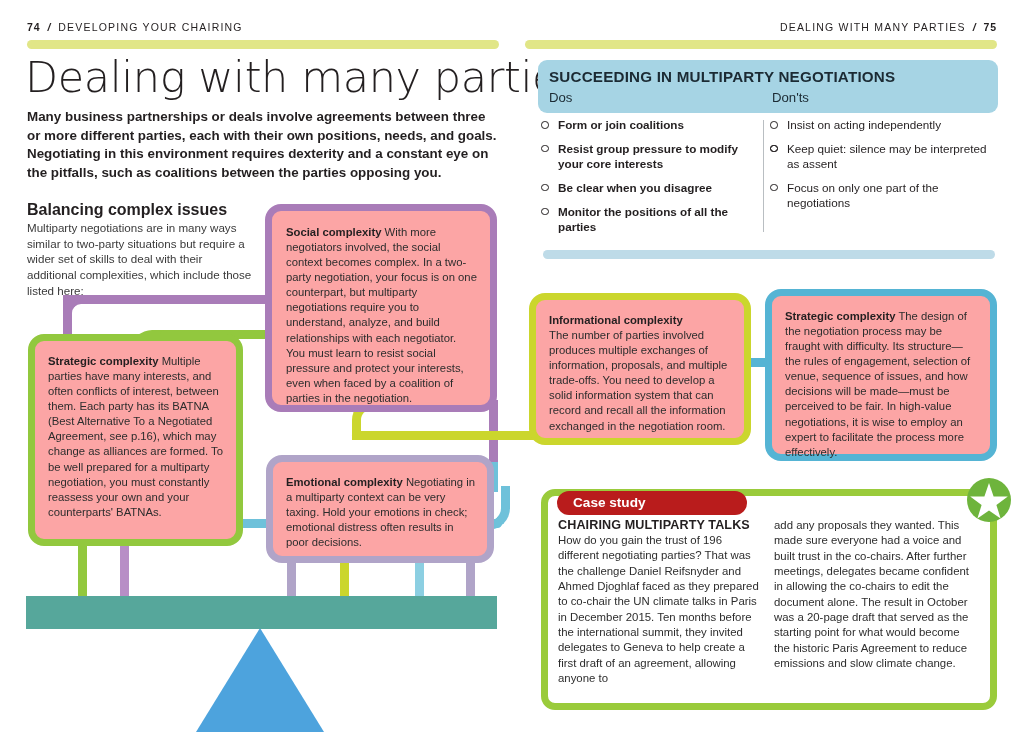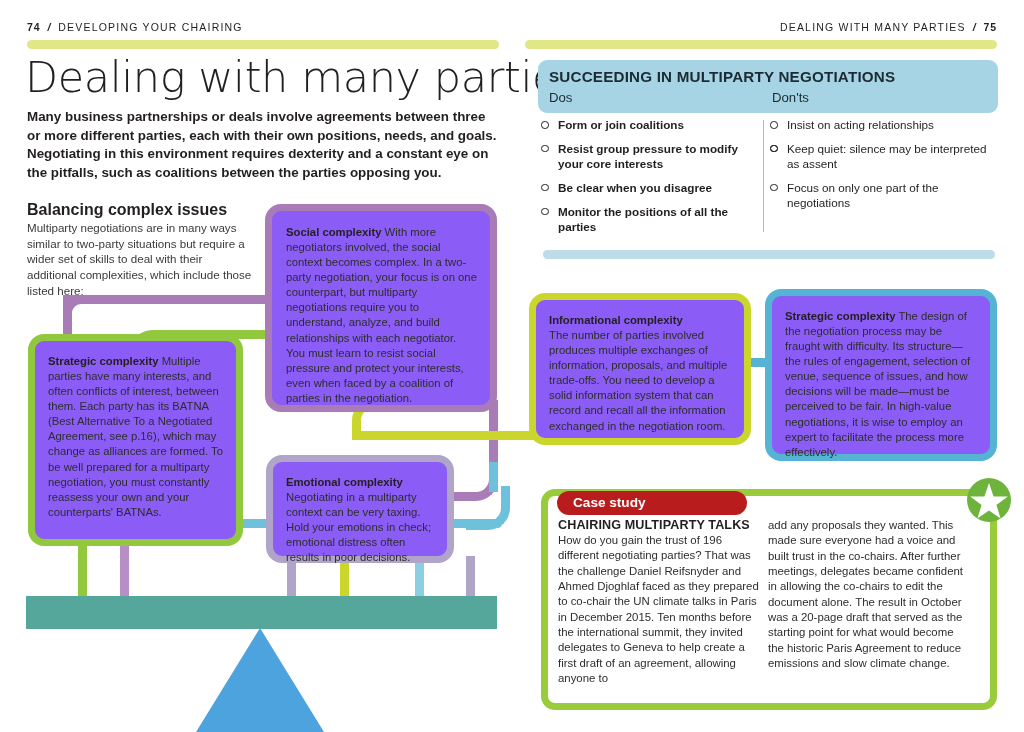--- a/index.html
+++ b/index.html
@@ -140,21 +140,21 @@
     position: absolute;
     left: 543px; top: 250px;
     width: 452px; height: 9px;
     background: #bedbe8;
     border-radius: 4.5px;
   }
 
   
   .box {
     position: absolute;
-    background: #8b5cf6;
+    background: #fca5a5;
     border-style: solid;
     border-radius: 16px;
     z-index: 6;
   }
   .box .txt {
     font-size: 11.3px;
     line-height: 1.335;
     color: #2d2d2d;
   }
   .box .txt b { color: #231f20; }
@@ -178,21 +178,21 @@
     padding: 13px 12px 10px 13px;
   }
   #box-procedural {
     left: 765px; top: 289px;
     width: 232px; height: 172px;
     border-width: 7px; border-color: #55b4d4;
     padding: 13px 12px 10px 13px;
   }
   #box-emotional {
     left: 266px; top: 455px;
-    width: 188px; height: 108px;
+    width: 228px; height: 108px;
     border-width: 7px; border-color: #b0a4c8;
     padding: 13px 12px 10px 13px;
   }
 
   
   .conn { position: absolute; z-index: 2; }
   .conn-h { height: 9px; border-radius: 4.5px; }
   .conn-v { width: 9px; border-radius: 4.5px; }
   .elbow  { border-style: solid; background: transparent; }
 
@@ -219,21 +219,21 @@
     left: 16px; top: 4px;
     font-size: 13.6px;
     font-weight: bold;
     color: #ffffff;
   }
   .case-cols {
     position: absolute;
     left: 558px; top: 518px;
     width: 424px;
     display: flex;
-    gap: 7px;
+    gap: 13px;
     z-index: 7;
   }
   .case-col { width: 203px; }
   .case-h {
     font-size: 12.6px;
     font-weight: bold;
     color: #231f20;
     margin-bottom: 1px;
     letter-spacing: 0.1px;
   }
@@ -300,21 +300,21 @@
 
   <div class="cols">
     <div class="divider"></div>
     <div class="col dos">
       <div class="li"><span class="bullet"></span><span>Form or join coalitions</span></div>
       <div class="li"><span class="bullet"></span><span>Resist group pressure to modify your core interests</span></div>
       <div class="li"><span class="bullet"></span><span>Be clear when you disagree</span></div>
       <div class="li"><span class="bullet"></span><span>Monitor the positions of all the parties</span></div>
     </div>
     <div class="col donts">
-      <div class="li"><span class="bullet"></span><span>Insist on acting relationships</span></div>
+      <div class="li"><span class="bullet"></span><span>Insist on acting independently</span></div>
       <div class="li"><span class="bullet"></span></div>
       <div class="li"><span class="bullet"></span><span>Keep quiet: silence may be interpreted as assent</span></div>
       <div class="li"><span class="bullet"></span><span>Focus on only one part of the negotiations</span></div>
     </div>
   </div>
   <div class="panel-foot"></div>
 
   <div class="conn elbow" style="left:63px; top:295px; width:210px; height:60px; border-width:0 0 0 9px; border-color:#a97cb8; border-top-left-radius:0;"></div>
   <div class="conn conn-h" style="left:63px; top:295px; width:215px; background:#a97cb8;"></div>
   <div class="conn" style="left:63px; top:295px; width:34px; height:34px; border:9px solid #a97cb8; border-right:none; border-bottom:none; border-top-left-radius:18px; background:transparent;"></div>

